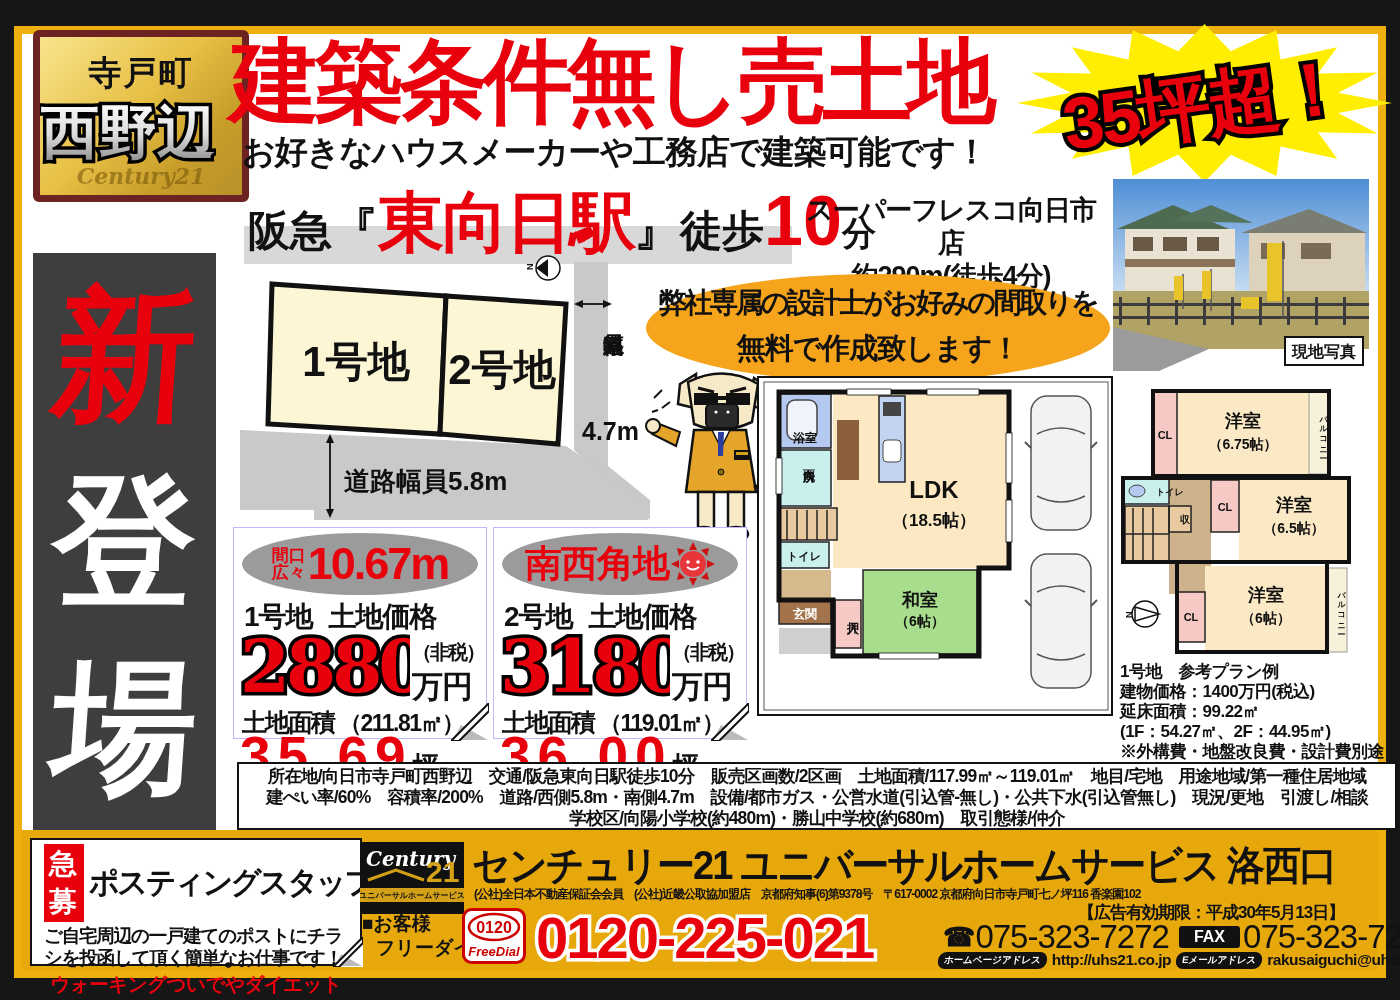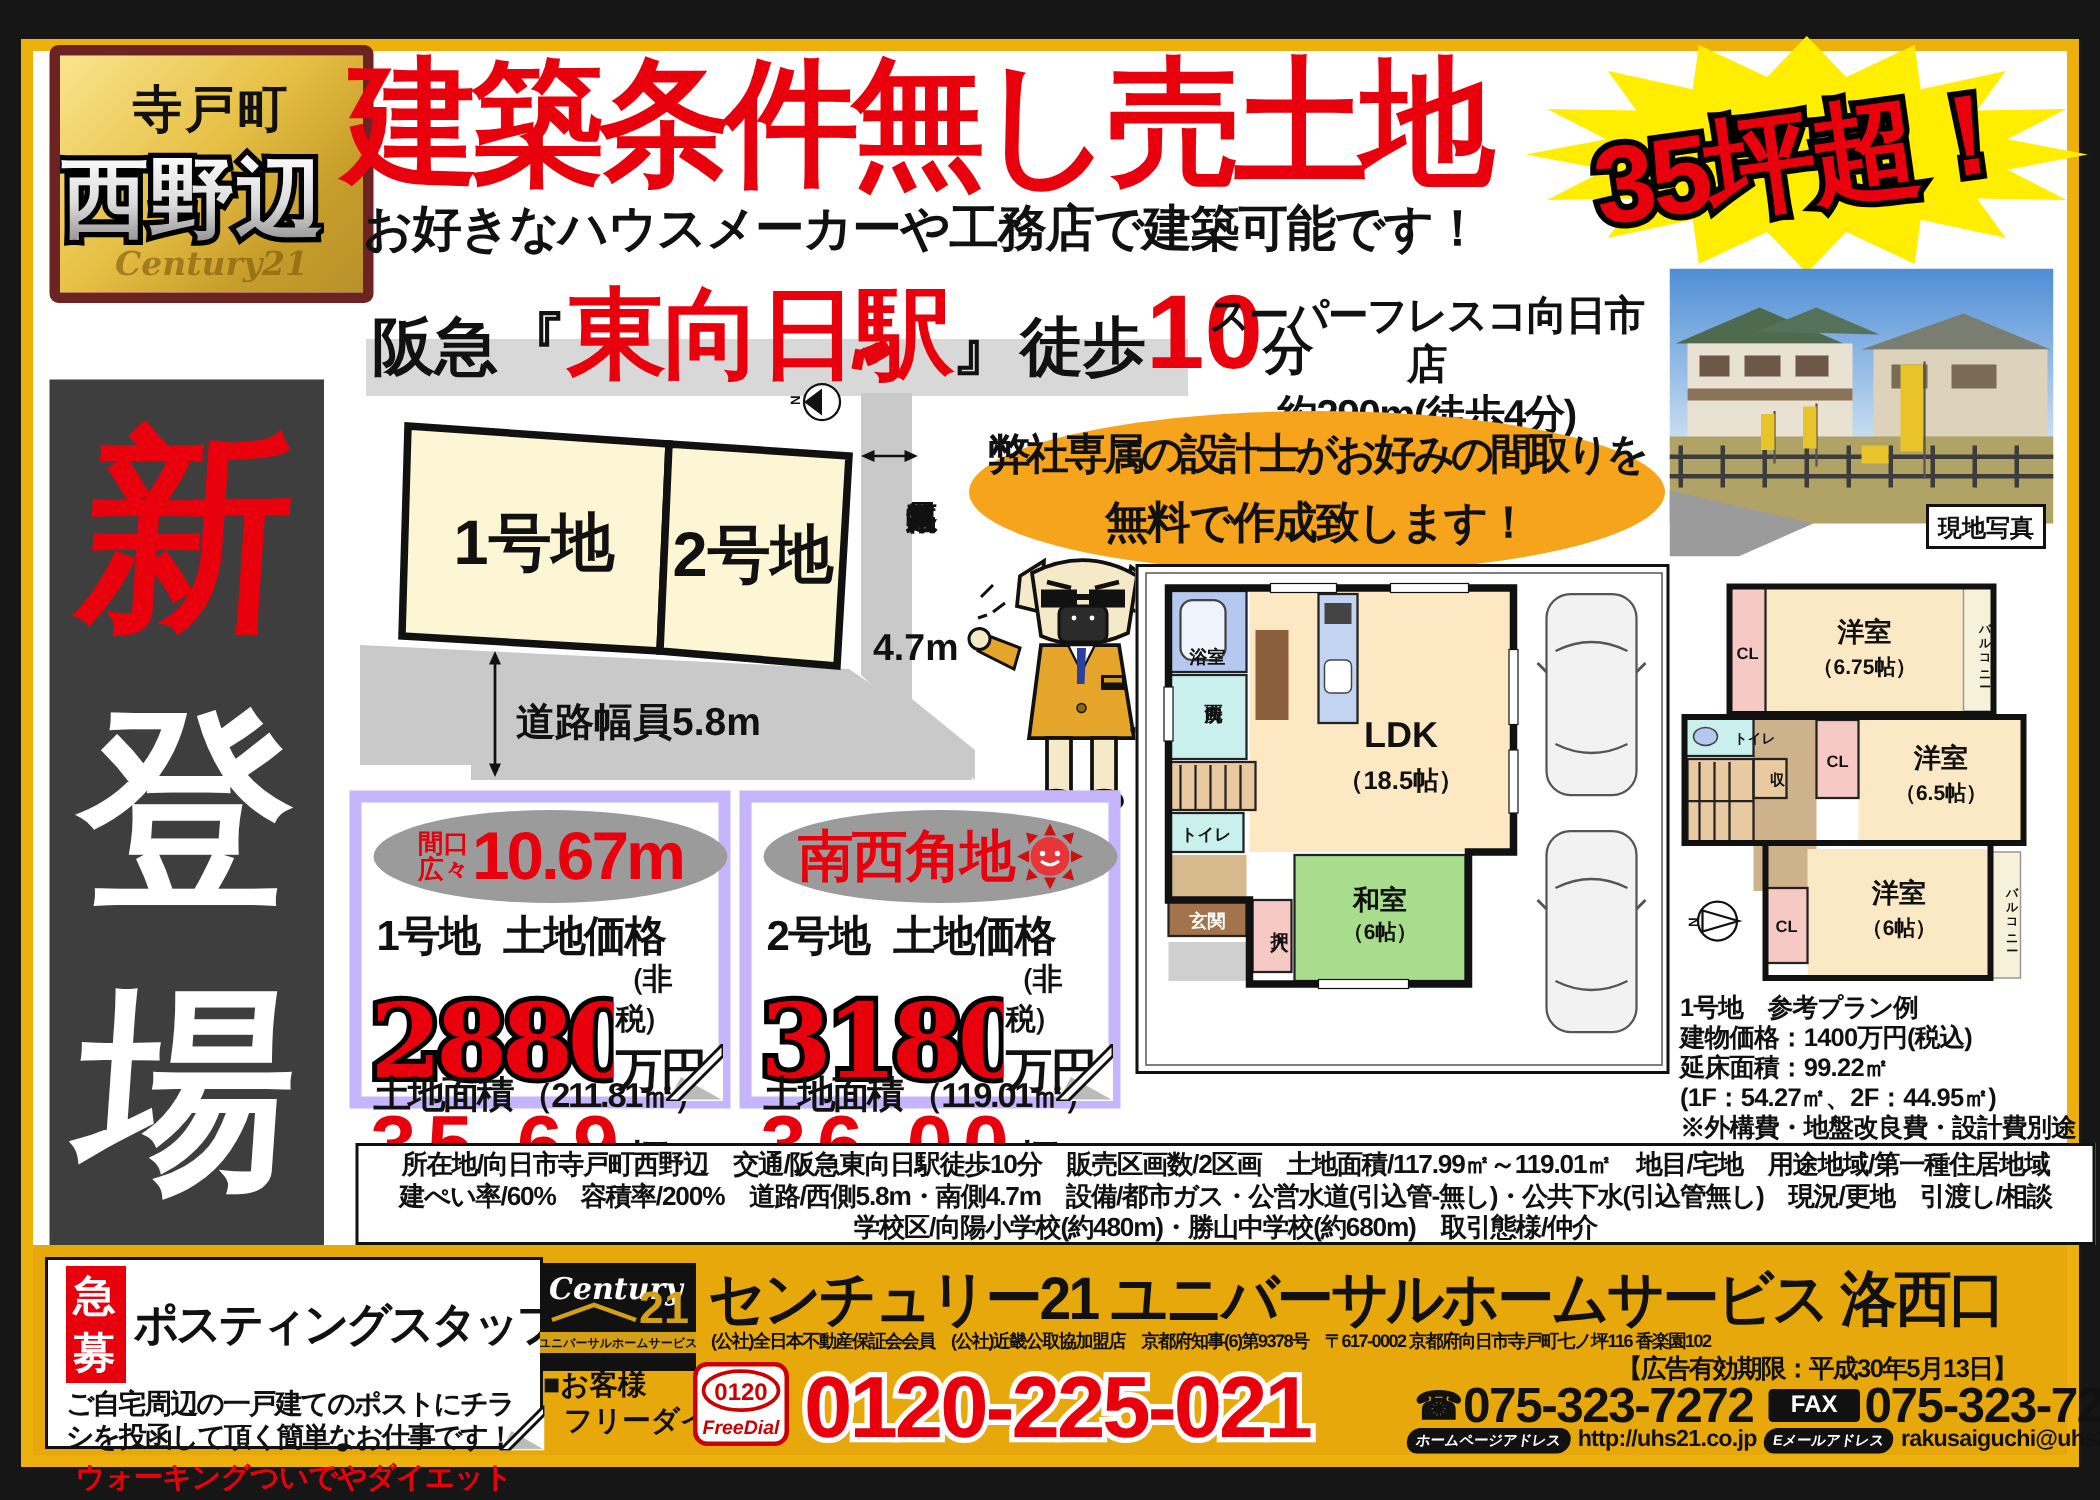--- a/index.html
+++ b/index.html
@@ -41,21 +41,21 @@
   .promo-text { left:596px; top:284px; width:564px; text-align:center; font-weight:900; color:#111; }
   .promo-text .l1 { font-size:28px; letter-spacing:-2.5px; white-space:nowrap; }
   .promo-text .l2 { font-size:29px; letter-spacing:-1px; margin-top:7px; }
 
   
   .plan1f-box { left:757px; top:376px; width:356px; height:340px; background:#fff; border:2px solid #111; }
   .plan2f { left:1117px; top:379px; width:248px; height:285px; }
   .plan-note { left:1120px; top:662px; width:278px; font-size:17px; font-weight:600; color:#111; line-height:20px; letter-spacing:-0.5px; }
 
   
-  .price-card { top:527px; width:254px; height:212px; background:#fff; border:8px solid #c4b5fd; }
+  .price-card { top:527px; width:254px; height:212px; background:#fff; border:1px solid #c4b5fd; }
   .card1 { left:233px; } .card2 { left:493px; }
   .p-ellipse { position:absolute; left:8px; top:5px; width:236px; height:62px; background:#9b9b9b; border-radius:50%; display:flex; align-items:center; justify-content:center; gap:2px; }
   .maguchi { display:flex; flex-direction:column; font-size:17px; font-weight:900; color:#e8000d; line-height:17px; }
   .maguchi-val { font-size:45px; font-weight:900; color:#e8000d; letter-spacing:-2px; }
   .kadochi { font-size:37px; font-weight:900; color:#e8000d; letter-spacing:-1px; }
   .p-lotline { position:absolute; left:10px; top:70px; font-size:28px; font-weight:900; color:#111; letter-spacing:-1px; white-space:nowrap; }
   .p-lotline .gap { display:inline-block; width:16px; }
   .p-price-row { position:absolute; left:4px; top:98px; display:flex; align-items:flex-end; }
   .p-tax-col { display:flex; flex-direction:column; margin-left:2px; margin-top:6px; }
   .p-tax { font-size:20px; font-weight:900; color:#111; letter-spacing:-2px; }
@@ -81,21 +81,21 @@
 
   .c21-logo { left:360px; top:842px; width:104px; height:72px; background:#111; }
   .company-name { left:472px; top:838px; font-size:40px; font-weight:900; color:#111; letter-spacing:-2px; white-space:nowrap; transform:scaleX(.95); transform-origin:left top; }
   .registration { left:474px; top:886px; font-size:12px; font-weight:700; color:#111; letter-spacing:-1px; white-space:nowrap; }
   .customer-label { left:362px; top:912px; font-size:19px; font-weight:700; color:#111; line-height:24px; }
   .freedial { left:462px; top:908px; }
   .phone-main { left:532px; top:903px; }
   .ad-expiry { left:1078px; top:901px; font-size:17px; font-weight:700; color:#111; letter-spacing:-1px; }
   .telfax-row { left:943px; top:918px; display:flex; align-items:center; white-space:nowrap; }
   .tel-icon { font-size:26px; font-weight:900; color:#111; }
-  .tel-num { font-size:33px; font-weight:700; color:#111; letter-spacing:-1px; }
+  .tel-num { font-size:33px; font-weight:400; color:#111; letter-spacing:-1px; }
   .fax-pill { background:#111; color:#fff; font-size:16px; font-weight:900; padding:2px 15px; border-radius:3px; margin:0 3px 0 10px; }
   .web-row { left:938px; top:951px; display:flex; align-items:center; gap:5px; white-space:nowrap; }
   .addr-pill { background:#111; color:#fff; font-size:9.5px; font-weight:800; padding:2px 6px; border-radius:8px; transform:skewX(-8deg); }
   .addr-text { font-size:15.5px; font-weight:900; color:#111; letter-spacing:-0.5px; }
 
   .photo-wrap { left:1113px; top:179px; width:256px; height:192px; }
   .lotmap { left:230px; top:252px; }
   .mascot { left:642px; top:362px; }
   .burst { left:1012px; top:15px; }
 </style>

